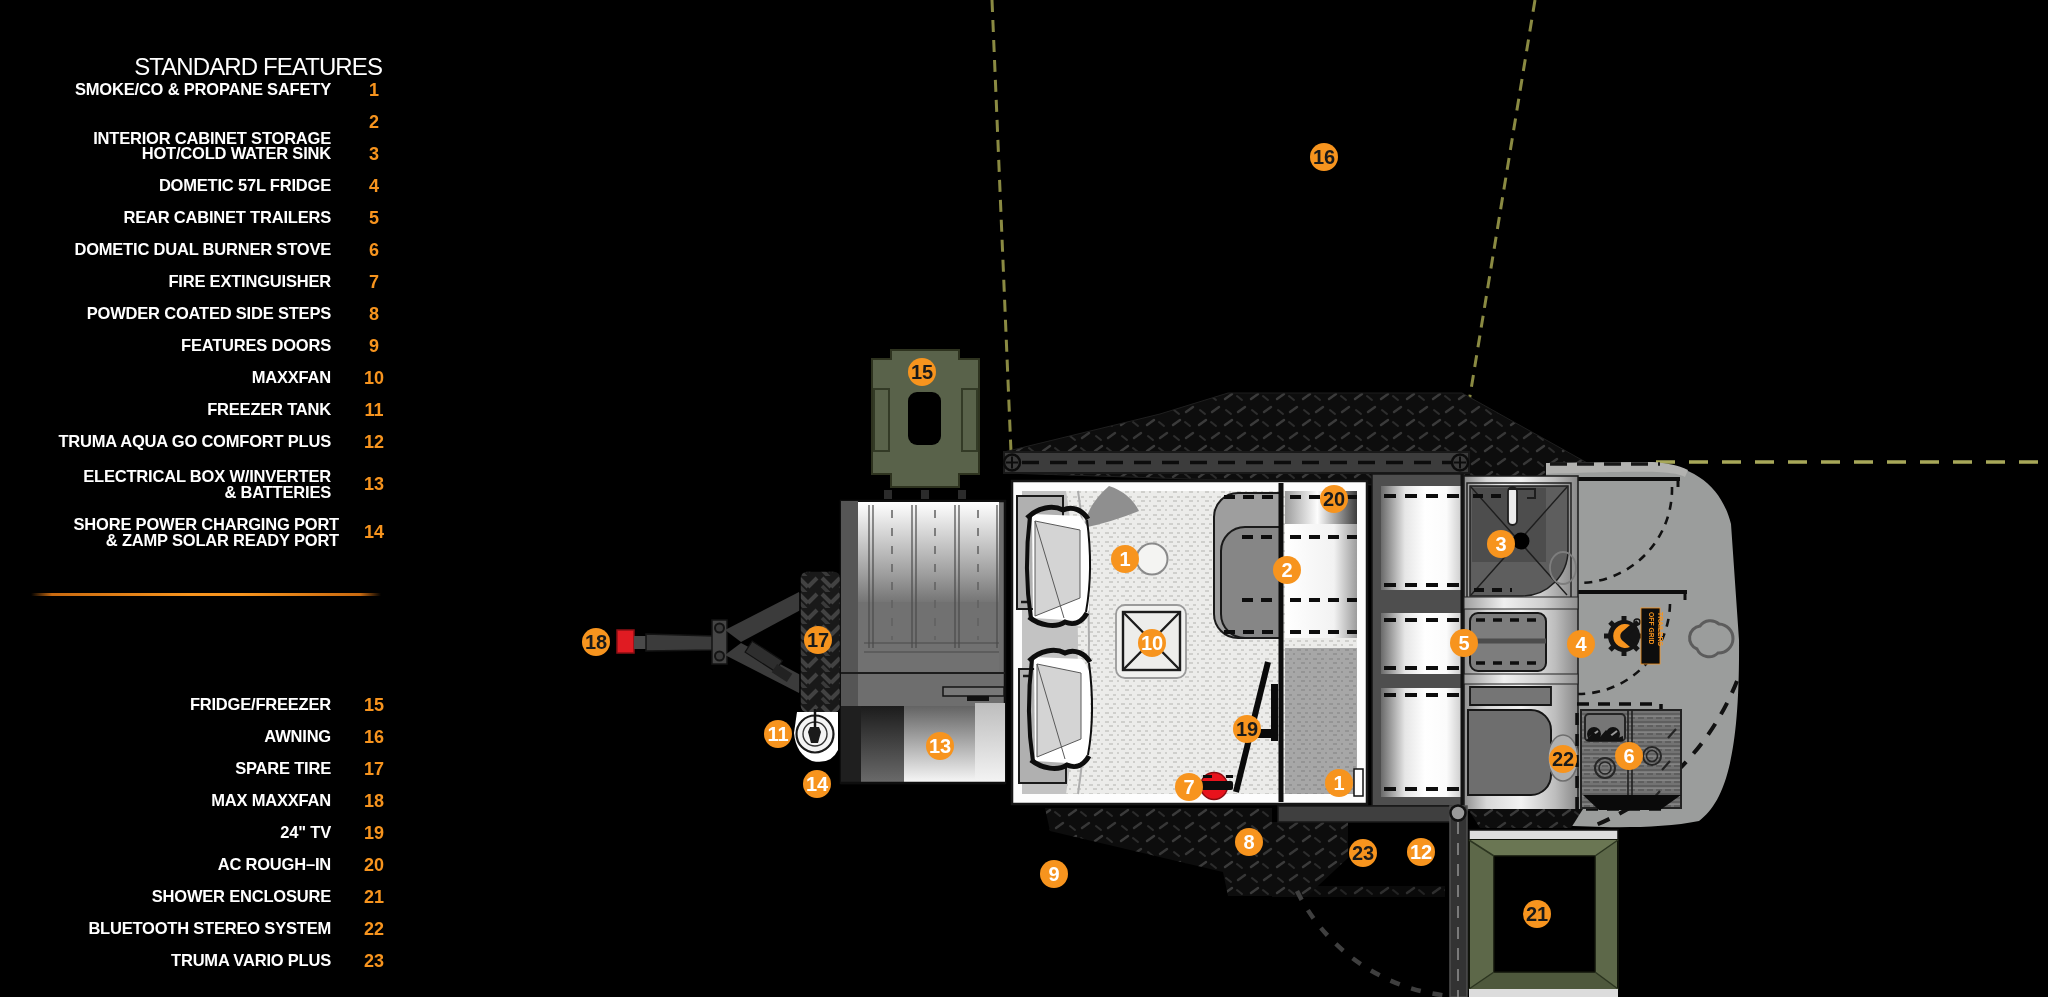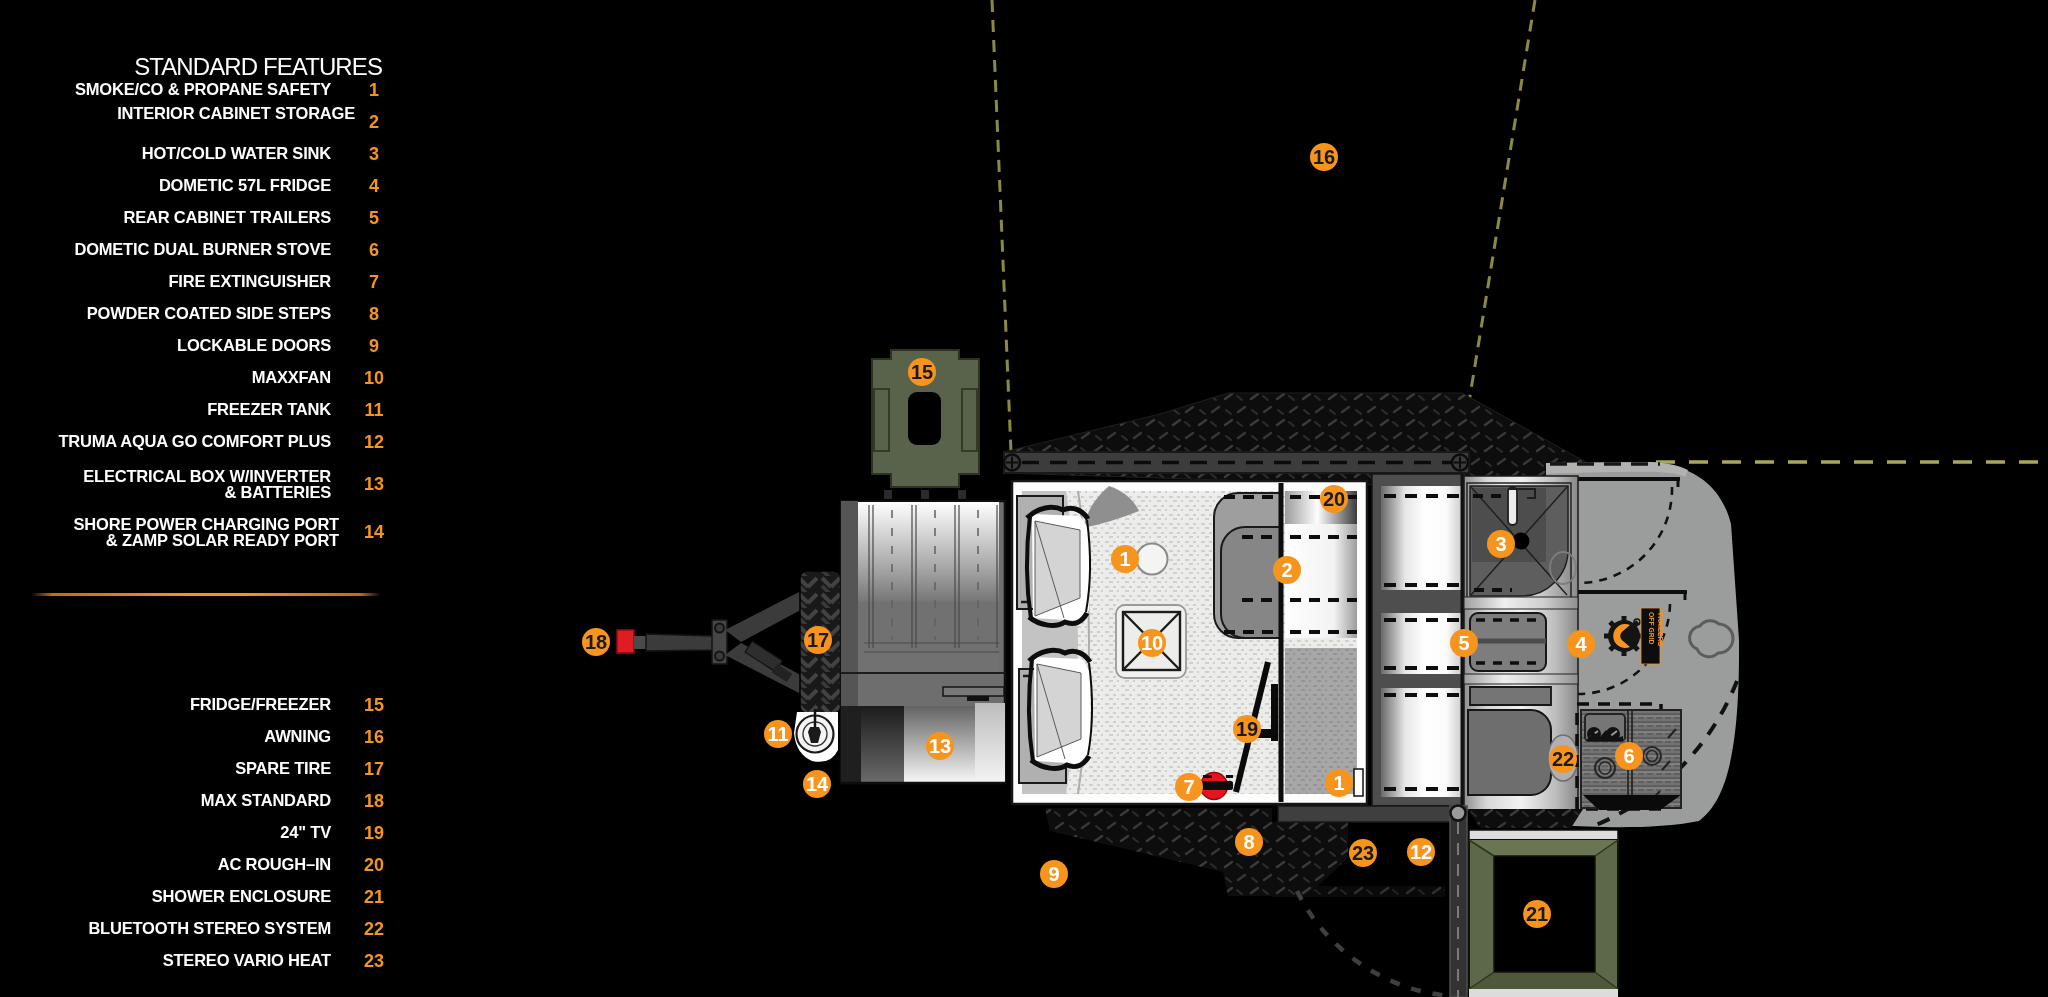--- a/index.html
+++ b/index.html
@@ -13,64 +13,64 @@
        font-weight:700;font-size:18px;line-height:16px;}
   #divider{position:absolute;left:31px;top:593px;width:350px;height:3px;
     background:linear-gradient(90deg,rgba(247,148,30,0) 0%,#c96a10 6%,#f7941e 45%,#f7941e 60%,#c96a10 94%,rgba(247,148,30,0) 100%);}
 </style>
 </head>
 <body>
 <div id="stage">
   <div class="ttl" style="top:29px;width:382px;">STANDARD FEATURES</div>
   <div class="it" style="top:81px;">SMOKE/CO &amp; PROPANE SAFETY</div>
     <div class="num" style="top:82px;">1</div>
-  <div class="it" style="top:105px;padding-left:24px;">INTERIOR CABINET STORAGE</div>
+  <div class="it" style="top:130px;">INTERIOR CABINET STORAGE</div>
     <div class="num" style="top:114px;">2</div>
   <div class="it" style="top:145px;">HOT/COLD WATER SINK</div>
     <div class="num" style="top:146px;">3</div>
   <div class="it" style="top:177px;">DOMETIC 57L FRIDGE</div>
     <div class="num" style="top:178px;">4</div>
   <div class="it" style="top:209px;">REAR CABINET TRAILERS</div>
     <div class="num" style="top:210px;">5</div>
   <div class="it" style="top:241px;">DOMETIC DUAL BURNER STOVE</div>
     <div class="num" style="top:242px;">6</div>
   <div class="it" style="top:273px;">FIRE EXTINGUISHER</div>
     <div class="num" style="top:274px;">7</div>
   <div class="it" style="top:305px;">POWDER COATED SIDE STEPS</div>
     <div class="num" style="top:306px;">8</div>
-  <div class="it" style="top:337px;">LOCKABLE DOORS</div>
+  <div class="it" style="top:337px;">FEATURES DOORS</div>
     <div class="num" style="top:338px;">9</div>
   <div class="it" style="top:369px;">MAXXFAN</div>
     <div class="num" style="top:370px;">10</div>
   <div class="it" style="top:401px;">FREEZER TANK</div>
     <div class="num" style="top:402px;">11</div>
   <div class="it" style="top:433px;">TRUMA AQUA GO COMFORT PLUS</div>
     <div class="num" style="top:434px;">12</div>
   <div class="it" style="top:468px;">ELECTRICAL BOX W/INVERTER<br>&amp; BATTERIES</div>
     <div class="num" style="top:476px;">13</div>
   <div class="it" style="top:516px;padding-left:8px;">SHORE POWER CHARGING PORT<br>&amp; ZAMP SOLAR READY PORT</div>
     <div class="num" style="top:524px;">14</div>
   <div id="divider"></div>
   <div class="it" style="top:696px;">FRIDGE/FREEZER</div>
     <div class="num" style="top:697px;">15</div>
   <div class="it" style="top:728px;">AWNING</div>
     <div class="num" style="top:729px;">16</div>
   <div class="it" style="top:760px;">SPARE TIRE</div>
     <div class="num" style="top:761px;">17</div>
-  <div class="it" style="top:792px;">MAX STANDARD</div>
+  <div class="it" style="top:792px;">MAX MAXXFAN</div>
     <div class="num" style="top:793px;">18</div>
   <div class="it" style="top:824px;">24" TV</div>
     <div class="num" style="top:825px;">19</div>
   <div class="it" style="top:856px;">AC ROUGH–IN</div>
     <div class="num" style="top:857px;">20</div>
   <div class="it" style="top:888px;">SHOWER ENCLOSURE</div>
     <div class="num" style="top:889px;">21</div>
   <div class="it" style="top:920px;">BLUETOOTH STEREO SYSTEM</div>
     <div class="num" style="top:921px;">22</div>
-  <div class="it" style="top:952px;">STEREO VARIO HEAT</div>
+  <div class="it" style="top:952px;">TRUMA VARIO PLUS</div>
     <div class="num" style="top:953px;">23</div>
   <svg width="2048" height="997" viewBox="0 0 2048 997" style="position:absolute;left:0;top:0;">
 <defs>
   <pattern id="chk" width="26" height="26" patternUnits="userSpaceOnUse">
     <rect width="26" height="26" fill="#0d0d0d"></rect>
     <path d="M3,9 l7,-5" stroke="#3b3b3b" stroke-width="2.4" stroke-linecap="round"></path>
     <path d="M16,22 l7,-5" stroke="#373737" stroke-width="2.4" stroke-linecap="round"></path>
     <path d="M15,6 l5,4" stroke="#2c2c2c" stroke-width="2" stroke-linecap="round"></path>
     <path d="M4,20 l5,4" stroke="#2e2e2e" stroke-width="2" stroke-linecap="round"></path>
   </pattern>

